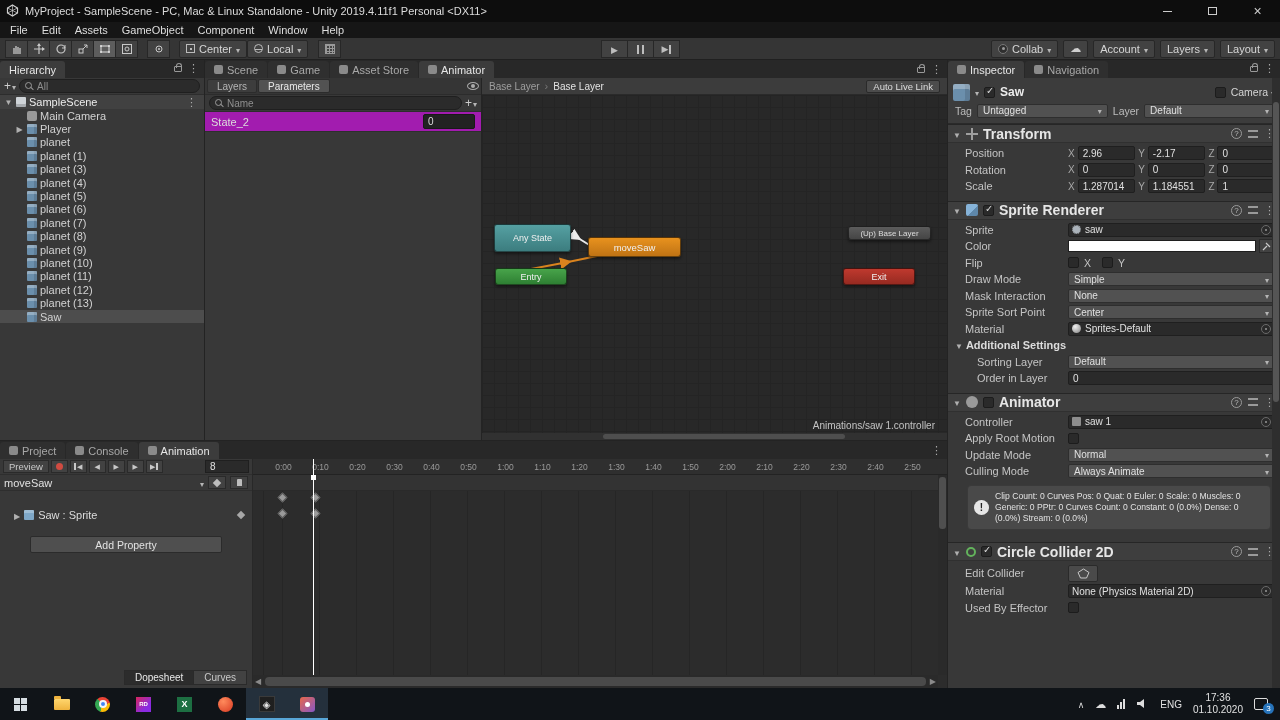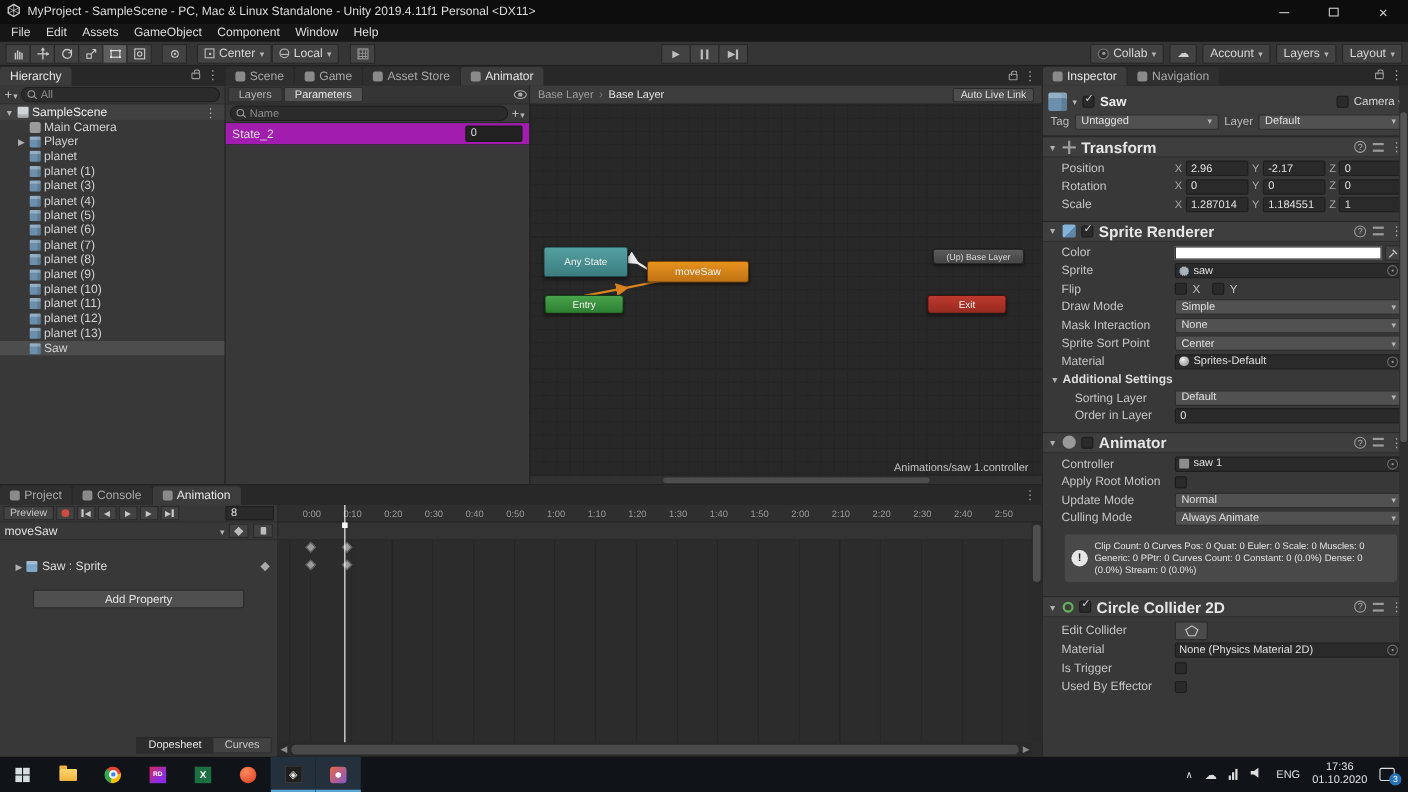--- a/index.html
+++ b/index.html
@@ -791,37 +791,37 @@
       <span class="cb checked"></span>
       <span class="comp-title">Sprite Renderer</span>
       <span class="comp-right">
         <span class="help-ico"></span>
         <span class="preset-ico"></span>
         <span class="kebab"></span>
       </span>
     </div>
     <div class="comp-body">
       <div class="prop-row">
+        <span class="prop-label">Sprite</span>
+        <span class="prop-field">
+          <span class="obj-field">
+            <span class="obj-ico-saw"></span>
+            <span>saw</span>
+            <span class="obj-picker"></span>
+          </span>
+        </span>
+      </div>
+      <div class="prop-row">
         <span class="prop-label">Color</span>
         <span class="prop-field">
           <span class="swatch"></span>
           <span class="eyedrop">
             <svg width="10" height="10">
                 <path d="M1 9 L5 5 M5 3 L7 5 M4 2 L8 6" stroke="#c8c8c8" stroke-width="1.2" fill="none"></path>
               </svg>
-          </span>
-        </span>
-      </div>
-      <div class="prop-row">
-        <span class="prop-label">Sprite</span>
-        <span class="prop-field">
-          <span class="obj-field">
-            <span class="obj-ico-saw"></span>
-            <span>saw</span>
-            <span class="obj-picker"></span>
           </span>
         </span>
       </div>
       <div class="prop-row">
         <span class="prop-label">Flip</span>
         <span class="prop-field">
           <span class="cb"></span>
           <span class="flip-lab">X</span>
           <span class="cb"></span>
           <span class="flip-lab">Y</span>
@@ -966,26 +966,20 @@
       <div class="prop-row">
         <span class="prop-label">Material</span>
         <span class="prop-field">
           <span class="obj-field">
             <span>None (Physics Material 2D)</span>
             <span class="obj-picker"></span>
           </span>
         </span>
       </div>
       <div class="prop-row">
-        <span class="prop-label">Is Trigger</span>
-        <span class="prop-field">
-            <span class="cb"></span>
-          </span>
-      </div>
-      <div class="prop-row">
         <span class="prop-label">Used By Effector</span>
         <span class="prop-field">
             <span class="cb"></span>
           </span>
       </div>
     </div>
   </div>
 
   <div class="insp-scroll">
       <div class="thumb"></div>

